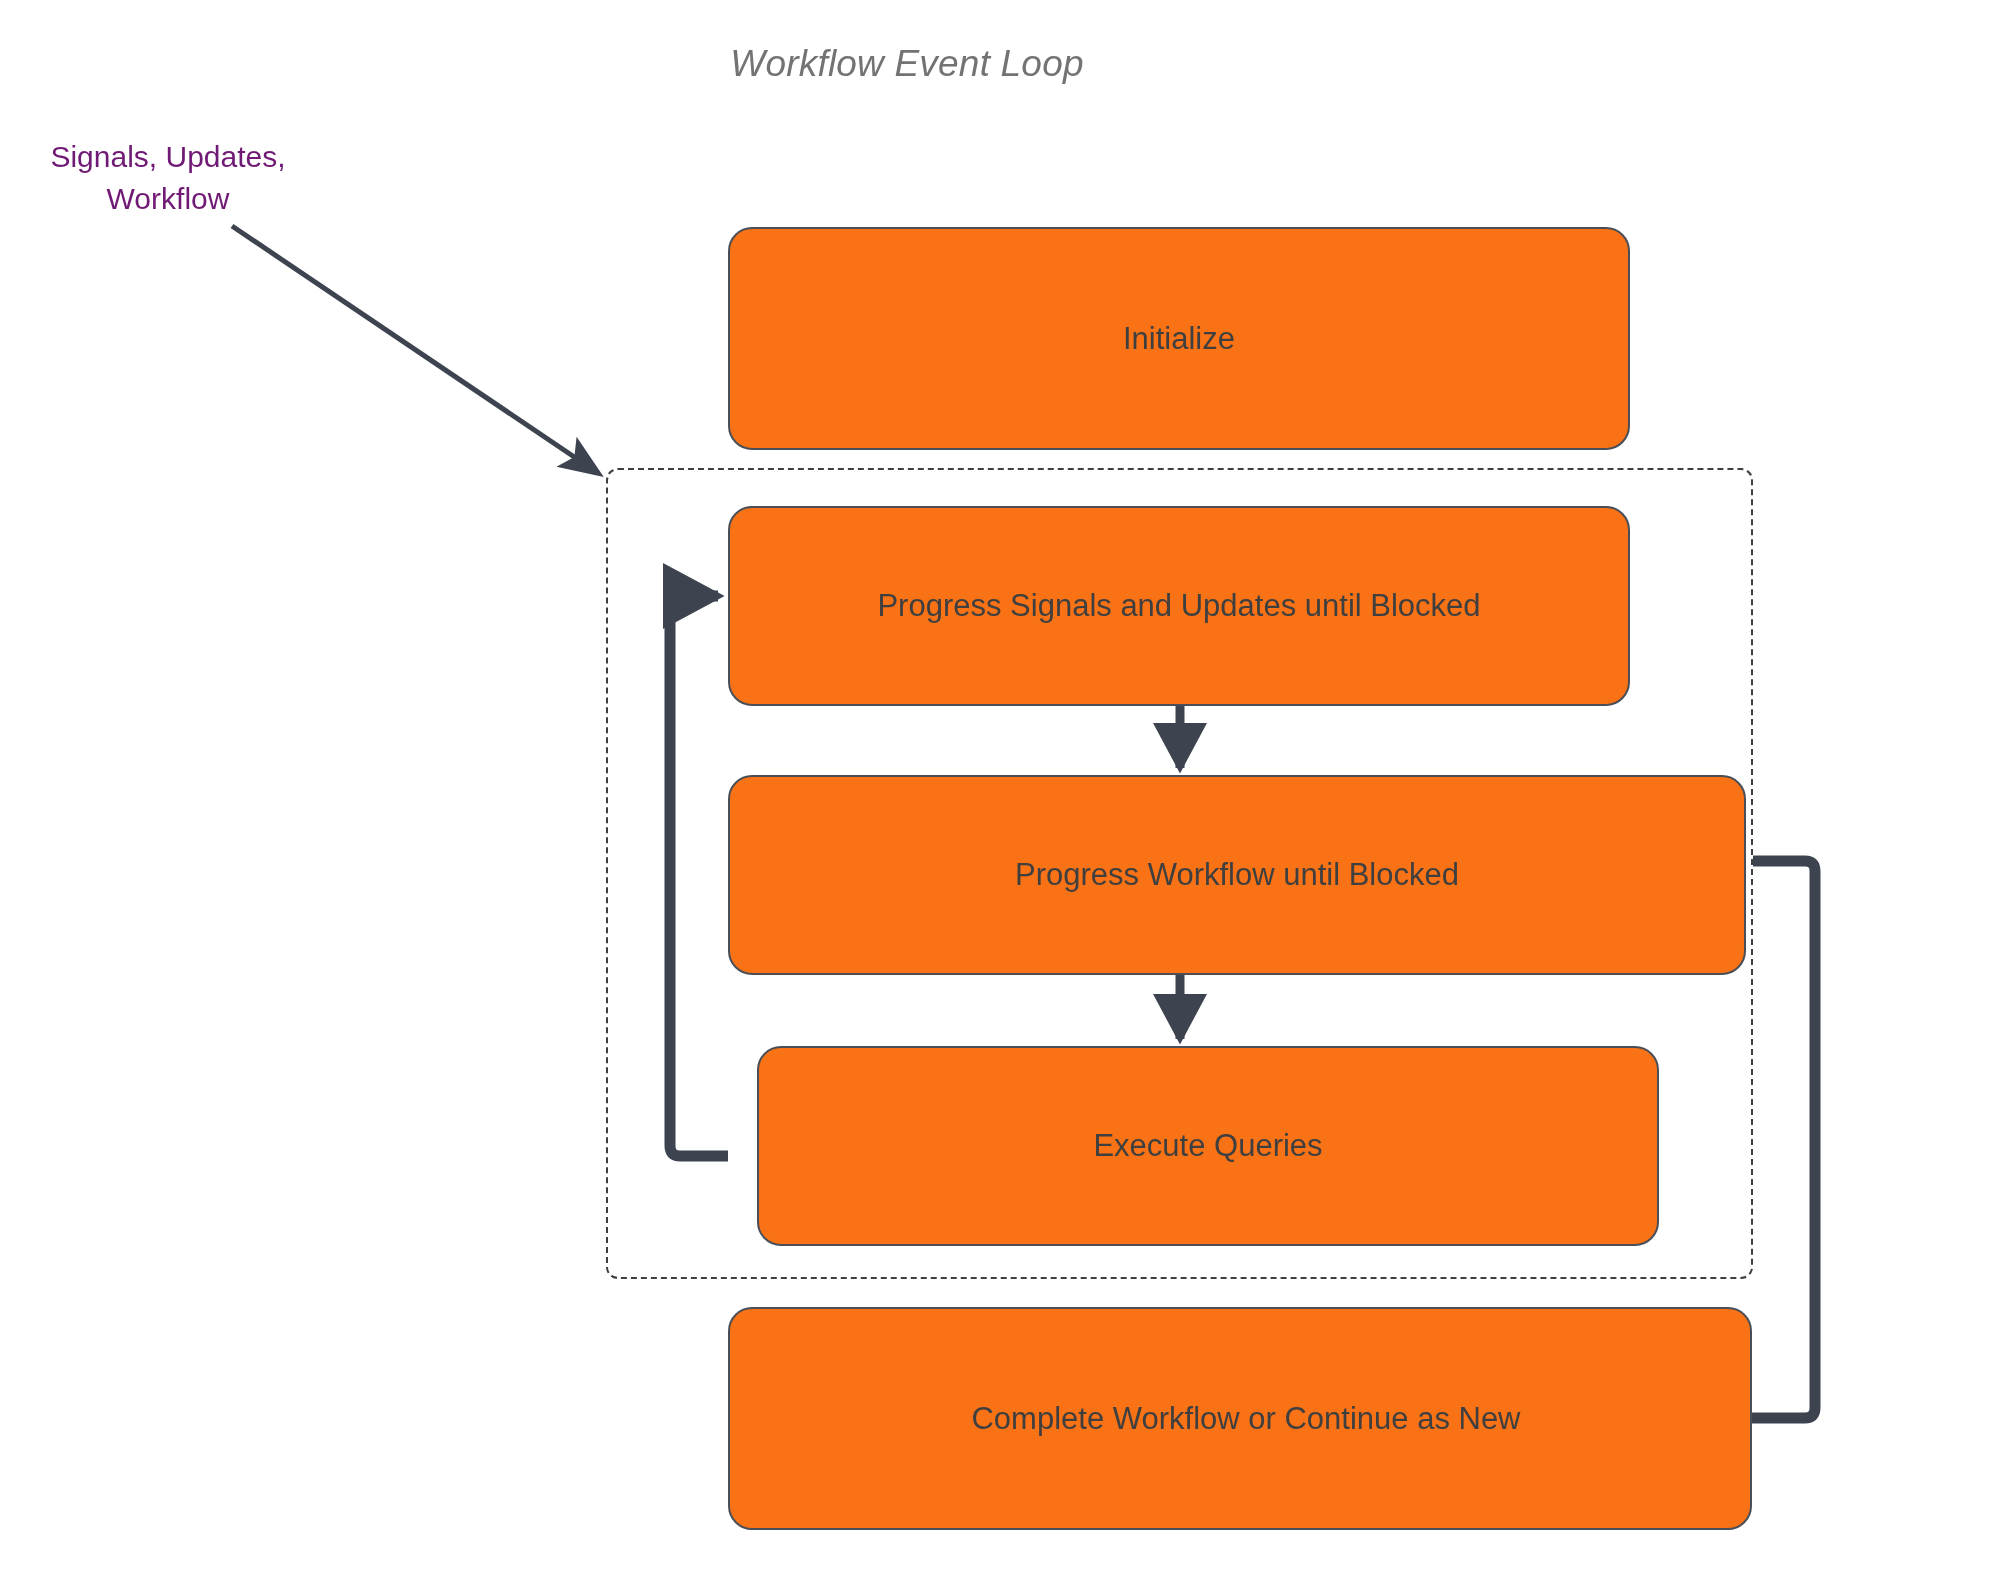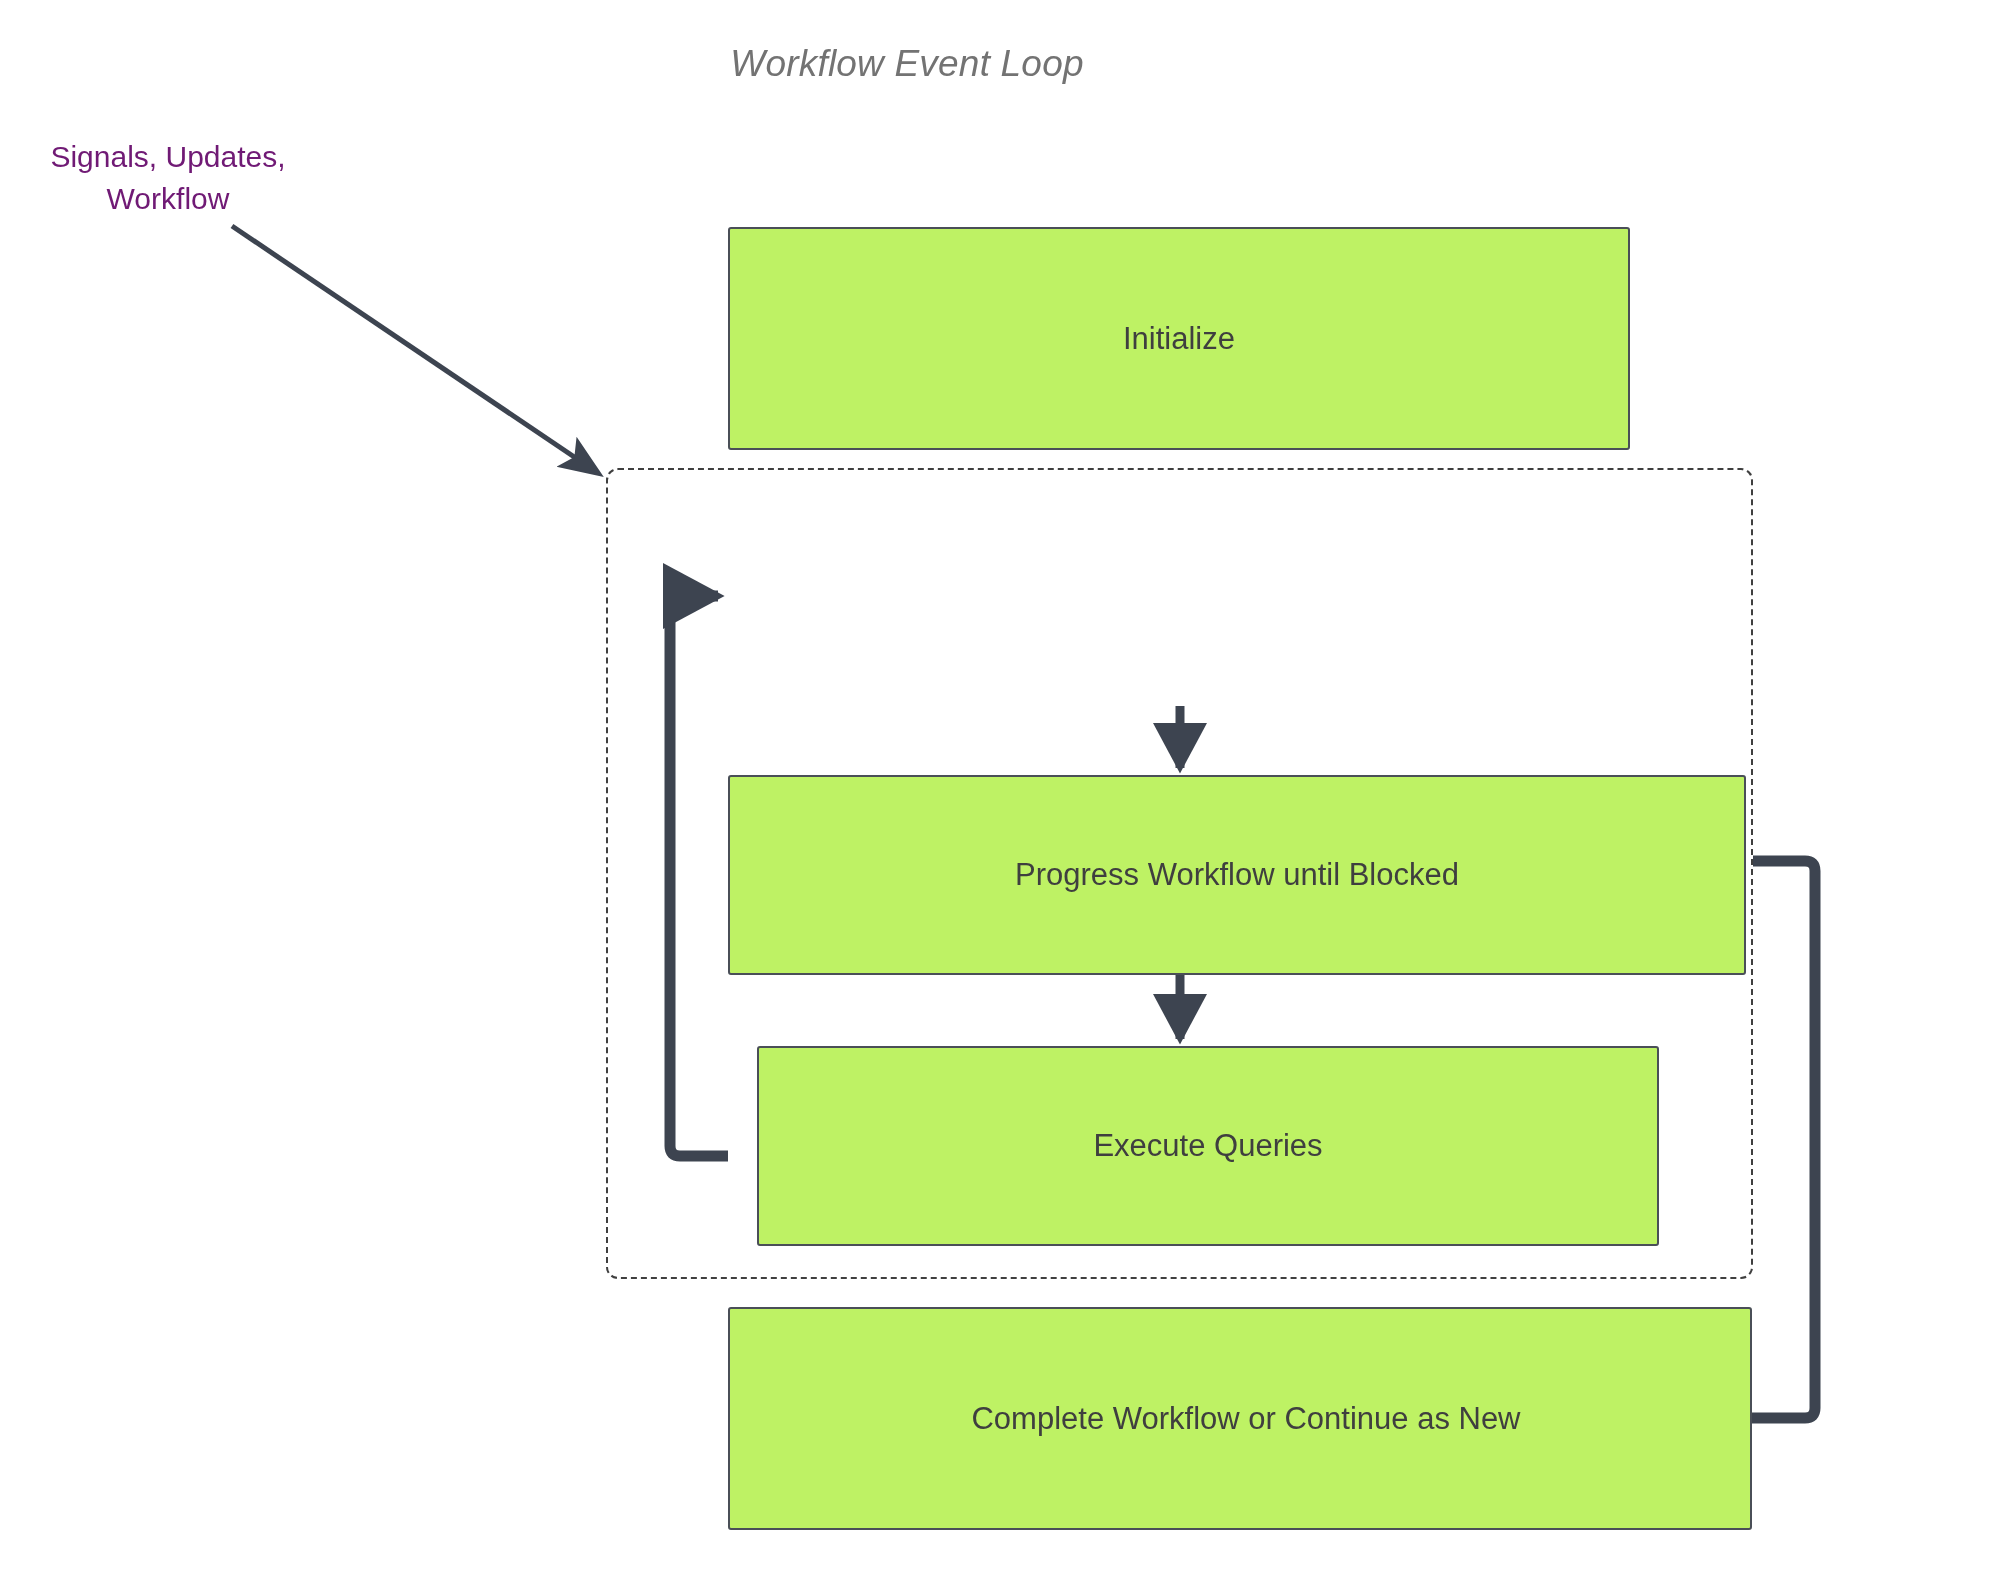--- a/index.html
+++ b/index.html
@@ -46,22 +46,22 @@
     width: 300px;
     text-align: center;
     font-size: 30px;
     line-height: 42px;
     color: #701a75;
   }
   .node {
     position: absolute;
     box-sizing: border-box;
     border: 2px solid #4a4f57;
-    border-radius: 3px;
-    background: #bef264;
+    border-radius: 24px;
+    background: #f97316;
     display: flex;
     align-items: center;
     justify-content: center;
     text-align: center;
     font-size: 31px;
     color: #3f3f3f;
     padding: 0 24px;
   }
   .node-initialize   { left: 728px; top: 227px;  width: 902px; height: 223px; }
   .node-progress-su  { left: 728px; top: 506px;  width: 902px; height: 200px; }
@@ -111,20 +111,21 @@
 
     <path d="M 728 1156 L 680 1156 Q 670 1156 670 1146 L 670 606 Q 670 596 680 596 L 718 596" fill="none" stroke="#3d4450" stroke-width="11" stroke-linecap="butt" stroke-linejoin="round" marker-end="url(#thick-head-down)"></path>
 
     <path d="M 1753 861 L 1805 861 Q 1815 861 1815 871 L 1815 1408 Q 1815 1418 1805 1418 L 1663 1418" fill="none" stroke="#3d4450" stroke-width="11" stroke-linecap="butt" stroke-linejoin="round" marker-end="url(#thick-head-down)"></path>
   </svg>
 
   <div class="loop-group"></div>
 
   <div class="node node-initialize">Initialize</div>
 
+  <div class="node node-progress-su">Progress Signals and Updates until Blocked</div>
 
   <div class="node node-progress-wf">Progress Workflow until Blocked</div>
 
   <div class="node node-execute-q">Execute Queries</div>
 
   <div class="node node-complete">Complete Workflow or Continue as New</div>
 
 </div>
 
 </body></html>

